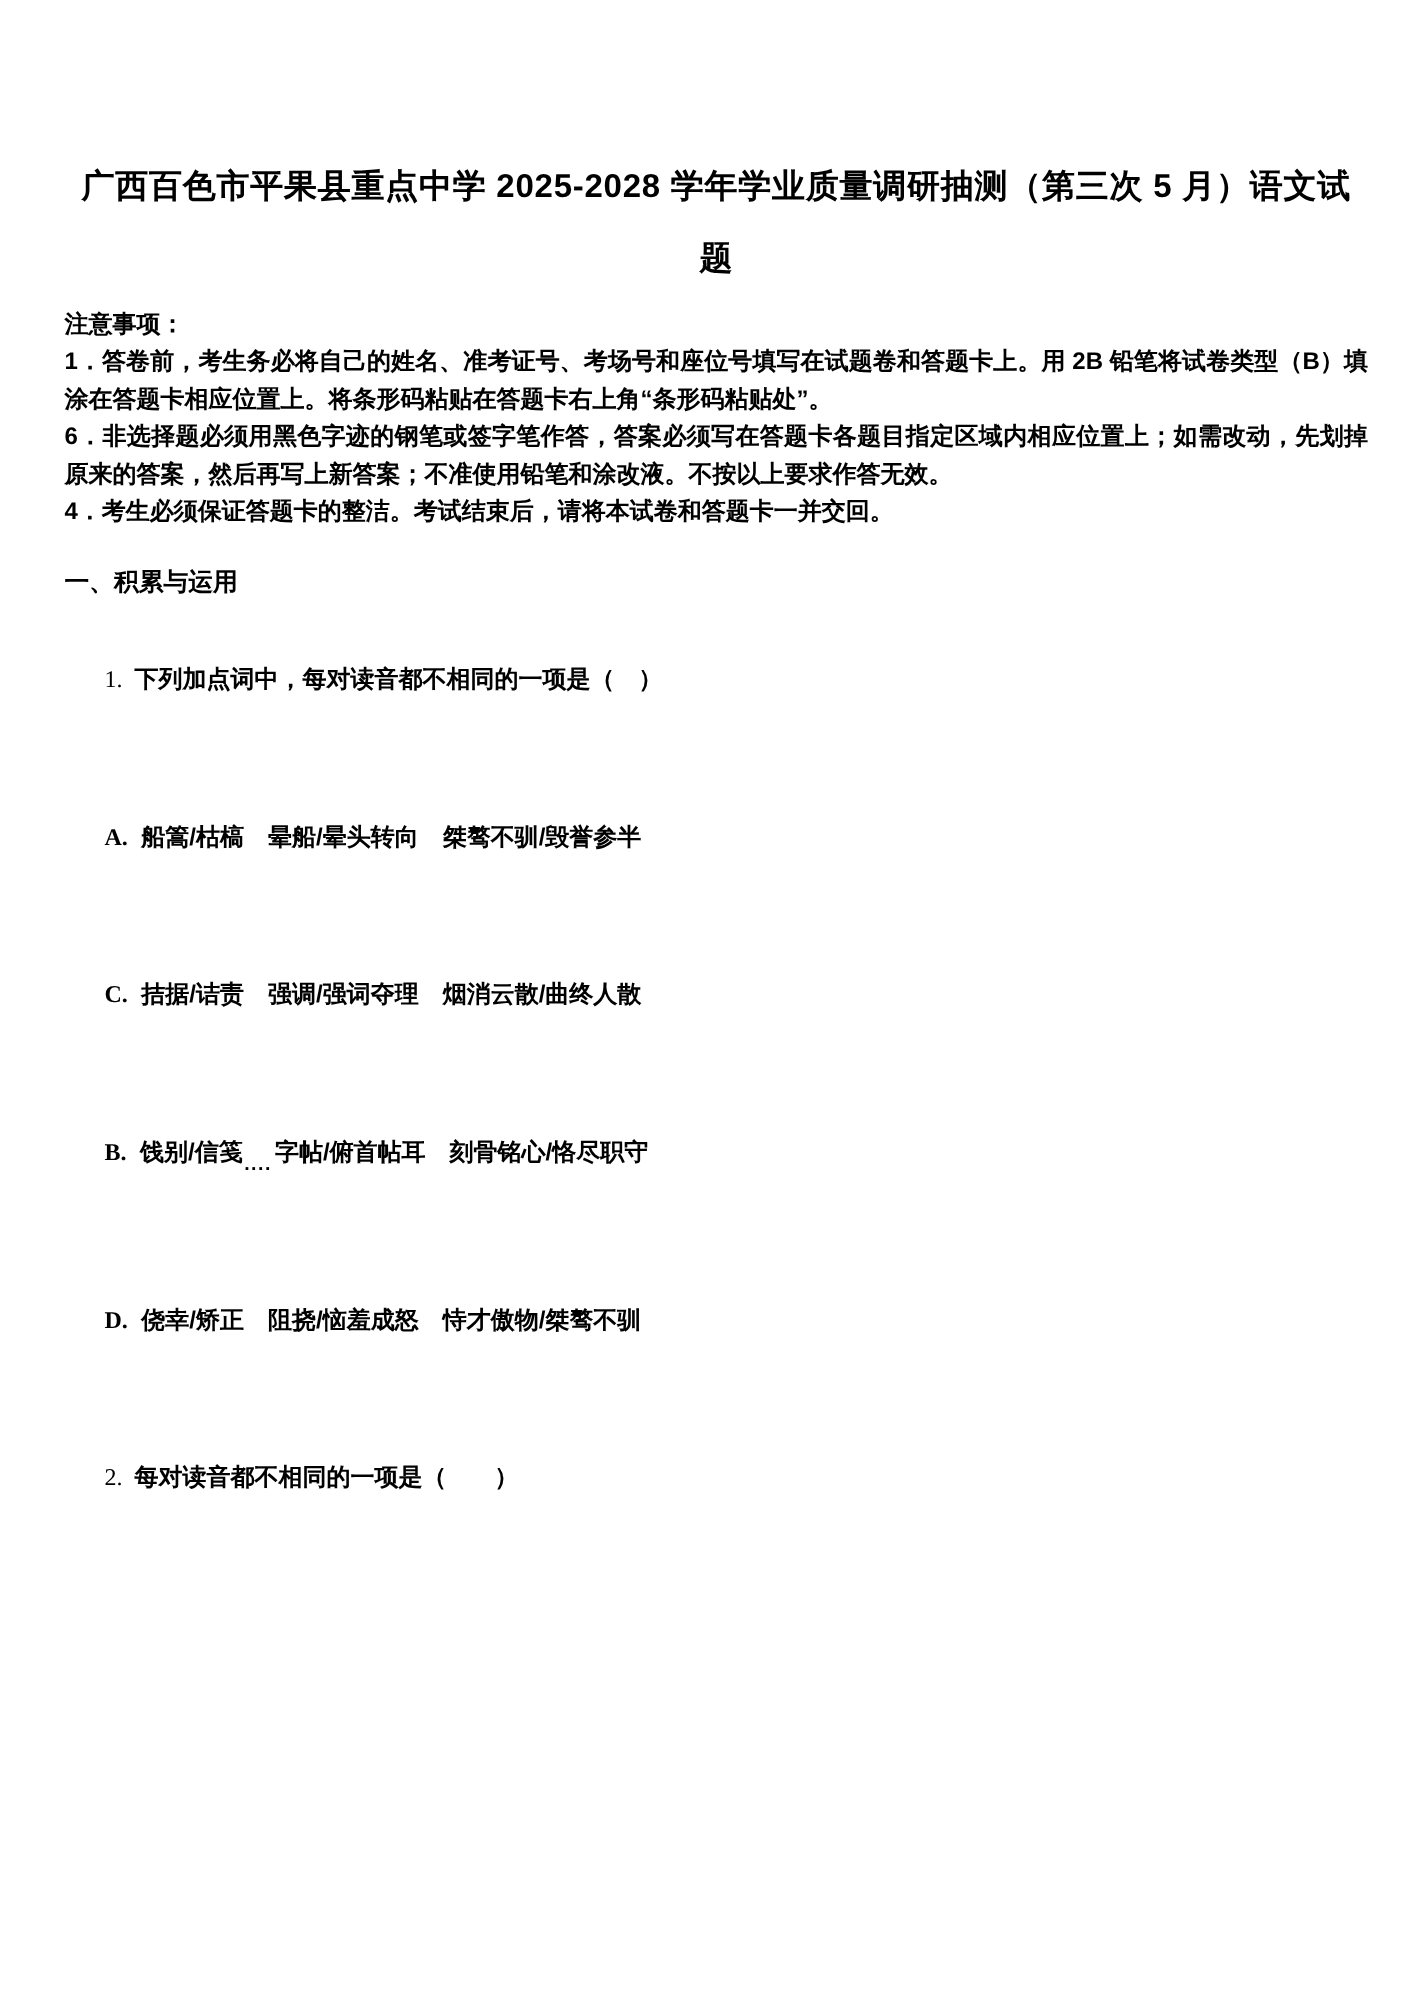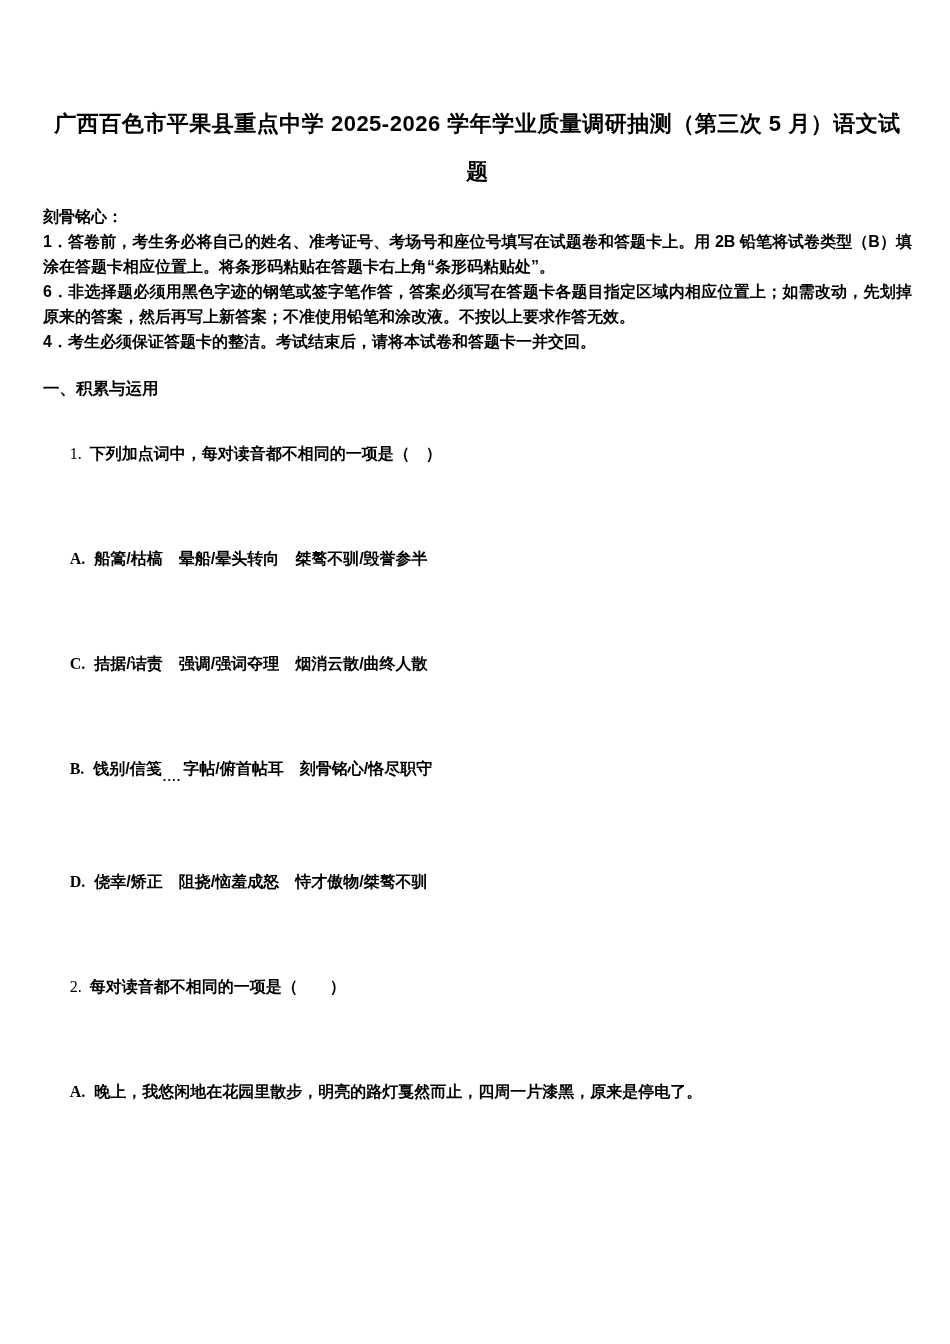--- a/index.html
+++ b/index.html
@@ -61,26 +61,26 @@
     vertical-align: -7px;
     margin: 0 2px 0 1px;
   }
 </style>
 </head>
 <body>
 
 <div class="doc">
 
   <div class="title">
-    <div>广西百色市平果县重点中学 2025-2026 学年学业质量调研抽测（第三次 5 月）语文试</div>
+    <div>广西百色市平果县重点中学 2025-2028 学年学业质量调研抽测（第三次 5 月）语文试</div>
     <div>题</div>
   </div>
 
   <div class="notice">
-    <p>刻骨铭心：</p>
+    <p>注意事项：</p>
     <p>1．答卷前，考生务必将自己的姓名、准考证号、考场号和座位号填写在试题卷和答题卡上。用 2B 铅笔将试卷类型（B）填涂在答题卡相应位置上。将条形码粘贴在答题卡右上角“条形码粘贴处”。</p>
     <p>6．非选择题必须用黑色字迹的钢笔或签字笔作答，答案必须写在答题卡各题目指定区域内相应位置上；如需改动，先划掉原来的答案，然后再写上新答案；不准使用铅笔和涂改液。不按以上要求作答无效。</p>
     <p>4．考生必须保证答题卡的整洁。考试结束后，请将本试卷和答题卡一并交回。</p>
   </div>
 
   <p class="section-heading">一、积累与运用</p>
 
   <div class="qarea">
 
     <p>
@@ -96,20 +96,17 @@
       <span class="optlabel">B.</span><span>饯别/信笺</span><span class="dots">....</span><span>字帖/俯首帖耳　刻骨铭心/恪尽职守</span>
     </p>
     <p>
       <span class="optlabel">D.</span><span>侥幸/矫正　阻挠/恼羞成怒　恃才傲物/桀骜不驯</span>
     </p>
 
     <p>
       <span class="qnum">2.</span><span>每对读音都不相同的一项是（　　）</span>
     </p>
     <p>
-      <span class="optlabel">A.</span><span>晚上，我悠闲地在花园里散步，明亮的路灯戛然而止，四周一片漆黑，原来是停电了。</span>
-    </p>
-    <p>
       
     </p>
 
   </div>
 </div>
 
 </body></html>

